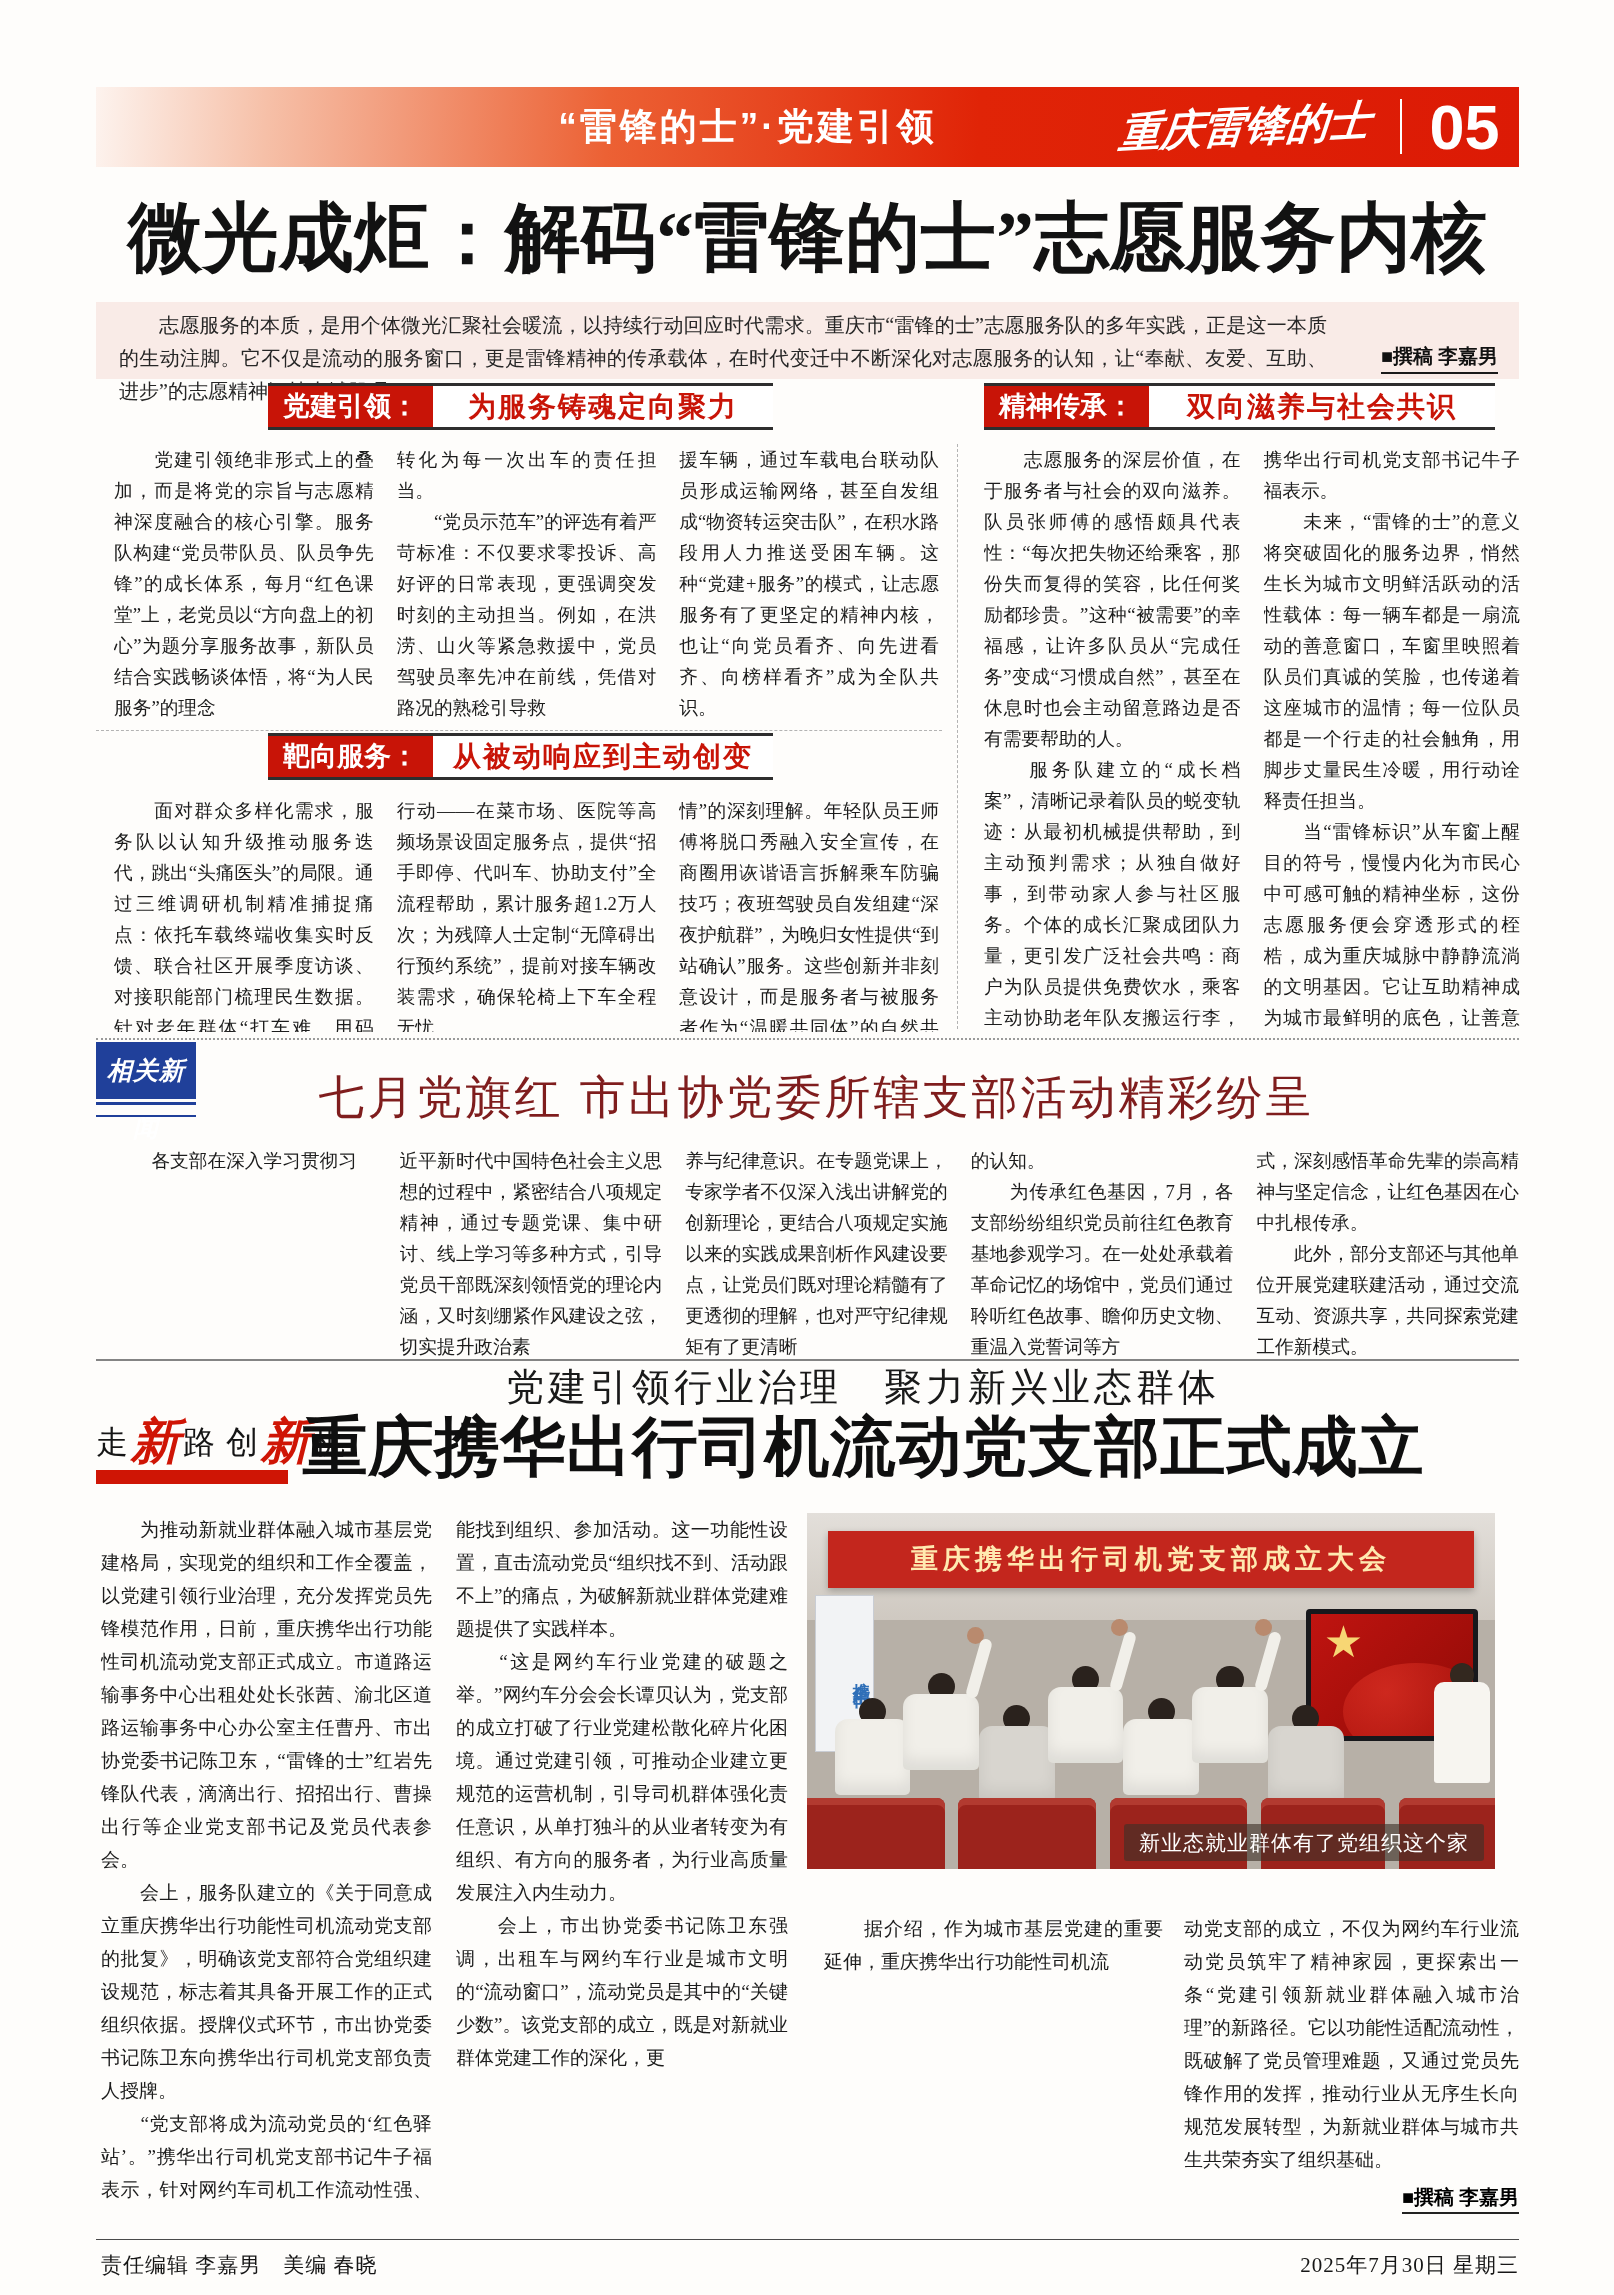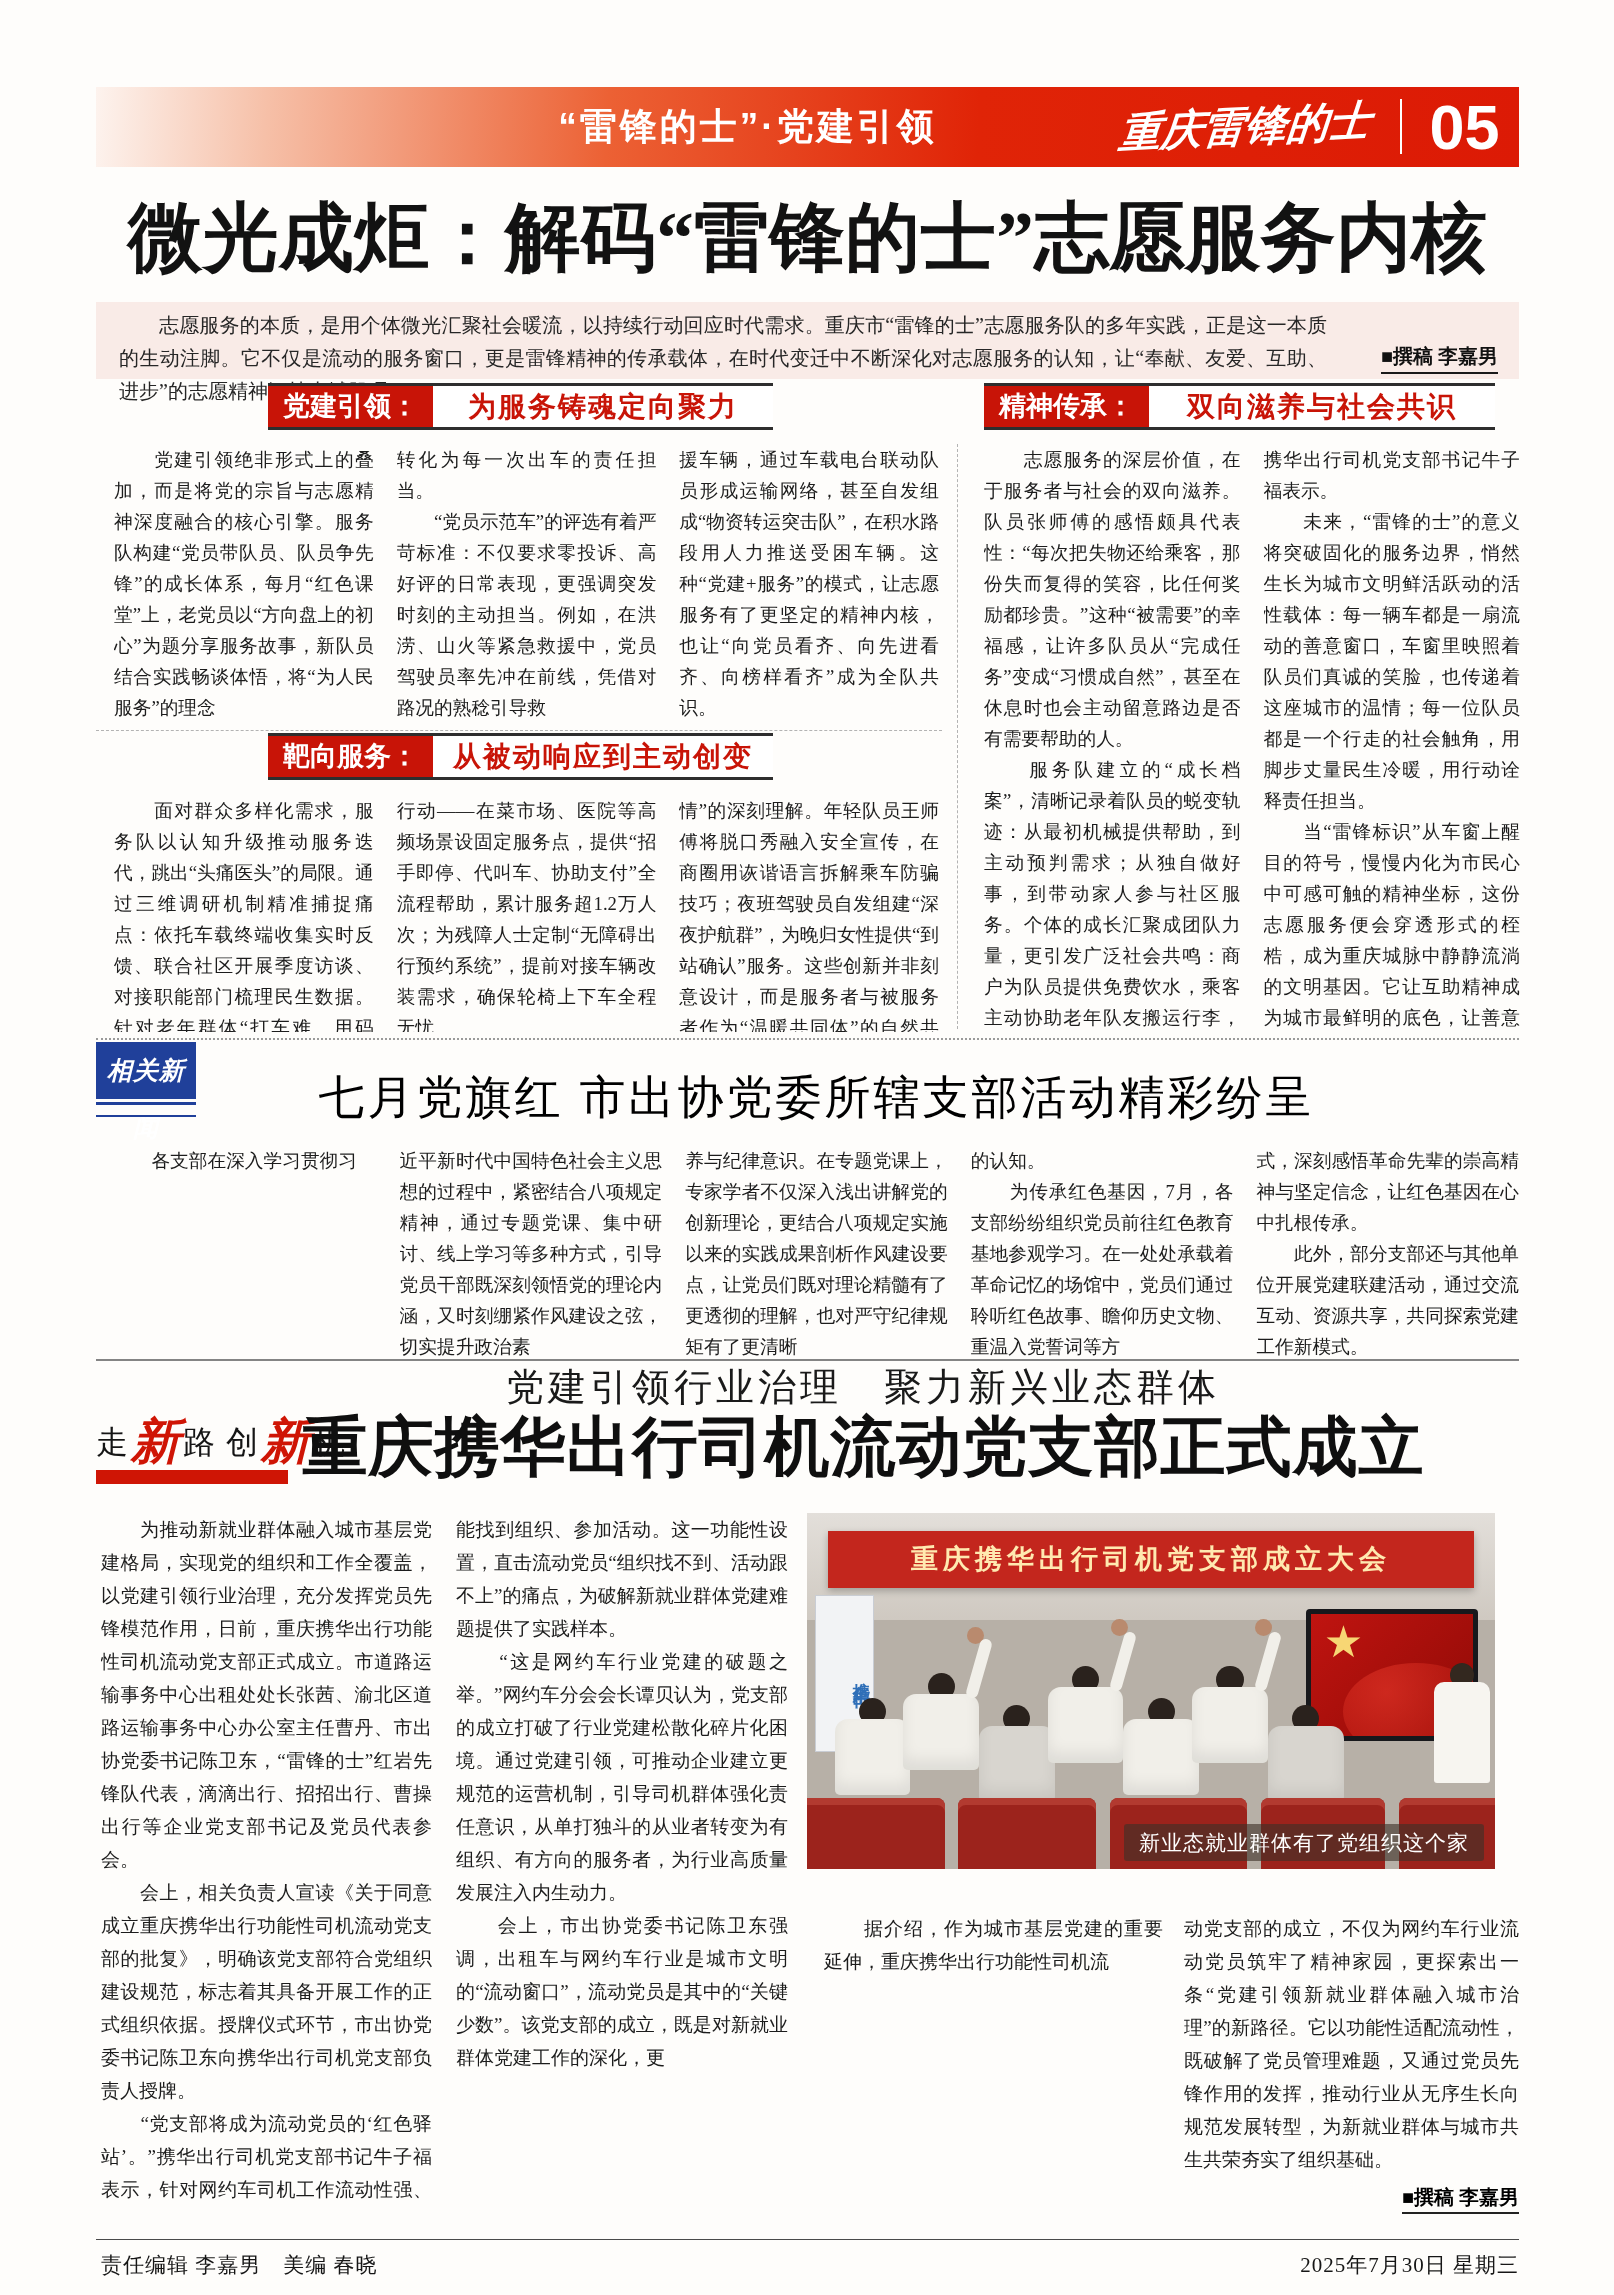--- a/index.html
+++ b/index.html
@@ -47,21 +47,21 @@
 
   .vdash{border-left:1.5px dashed #b3b3b3;}
   .hdash{border-top:1.5px dashed #b3b3b3;}
   .hdot{border-top:2.5px dotted #9a9a9a;}
   .hsolid{background:#848484;}
 
   
   .rel-tag{left:96px;top:1042px;width:100px;height:57px;background:var(--blue);color:#fff;text-align:center;
     font:italic 700 25px/57px var(--sans);letter-spacing:1px;}
   .rel-stripes{left:96px;top:1102px;width:100px;height:10px;border-top:3.5px solid var(--blue);border-bottom:2.5px solid var(--blue);}
-  .rel-headline{left:114px;top:1063px;width:1405px;text-align:center;color:#000000;
+  .rel-headline{left:114px;top:1063px;width:1405px;text-align:center;color:#7f1d1d;
     font:200 46px/69px var(--sans);letter-spacing:3px;white-space:nowrap;}
 
   
   .badge{left:96px;top:1409px;width:192px;text-align:left;color:#151515;font:400 32px/56px var(--sans);letter-spacing:1px;white-space:nowrap;}
   .badge .xin{color:#cf1505;font:italic 700 49px var(--serif);margin:0 2px;vertical-align:-5px;}
   .badge-bar{left:96px;top:1470px;width:192px;height:14px;background:#cf1505;}
   .feat-kicker{left:237px;top:1363px;width:1252px;text-align:center;color:#1a1a1a;
     font:400 38px/48px var(--sans);letter-spacing:4px;white-space:nowrap;}
   .feat-title{left:182px;top:1409px;width:1363px;text-align:center;color:#0f0f0f;
     font:900 65px/77px var(--serif);letter-spacing:1px;white-space:nowrap;}
@@ -198,21 +198,21 @@
   <span>走</span><span class="xin">新</span><span>路</span>
   <span>创</span><span class="xin">新</span><span>机</span>
 </div>
 <div class="abs badge-bar"></div>
 
 <div class="abs feat-kicker">党建引领行业治理　聚力新兴业态群体</div>
 <div class="abs feat-title">重庆携华出行司机流动党支部正式成立</div>
 
 <div class="abs bcol" style="left:101px;top:1513px;width:331px;height:691px;">
     <p>　　为推动新就业群体融入城市基层党建格局，实现党的组织和工作全覆盖，以党建引领行业治理，充分发挥党员先锋模范作用，日前，重庆携华出行功能性司机流动党支部正式成立。市道路运输事务中心出租处处长张茜、渝北区道路运输事务中心办公室主任曹丹、市出协党委书记陈卫东，“雷锋的士”红岩先锋队代表，滴滴出行、招招出行、曹操出行等企业党支部书记及党员代表参会。</p>
-    <p>　　会上，相关负责人宣读《关于同意成立重庆携华出行功能性司机流动党支部的批复》，明确该党支部符合党组织建设规范，标志着其具备开展工作的正式组织依据。授牌仪式环节，市出协党委书记陈卫东向携华出行司机党支部负责人授牌。</p>
+    <p>　　会上，服务队建立的《关于同意成立重庆携华出行功能性司机流动党支部的批复》，明确该党支部符合党组织建设规范，标志着其具备开展工作的正式组织依据。授牌仪式环节，市出协党委书记陈卫东向携华出行司机党支部负责人授牌。</p>
     <p>　　“党支部将成为流动党员的‘红色驿站’。”携华出行司机党支部书记牛子福表示，针对网约车司机工作流动性强、组织生活参与难、党员身份认同感弱等行业共性问题，党支部将创新组织生活形式，通过“线上学习＋线下集中”“站点服务＋流动课堂”等模式，让党员无论到哪里，都</p>
   </div>
 <div class="abs bcol" style="left:456px;top:1513px;width:332px;height:691px;">
     <p>能找到组织、参加活动。这一功能性设置，直击流动党员“组织找不到、活动跟不上”的痛点，为破解新就业群体党建难题提供了实践样本。</p>
     <p>　　“这是网约车行业党建的破题之举。”网约车分会会长谭贝认为，党支部的成立打破了行业党建松散化碎片化困境。通过党建引领，可推动企业建立更规范的运营机制，引导司机群体强化责任意识，从单打独斗的从业者转变为有组织、有方向的服务者，为行业高质量发展注入内生动力。</p>
     <p>　　会上，市出协党委书记陈卫东强调，出租车与网约车行业是城市文明的“流动窗口”，流动党员是其中的“关键少数”。该党支部的成立，既是对新就业群体党建工作的深化，更</p>
   </div>
 
 <div class="abs photo">
   <div class="p-wall"></div>

